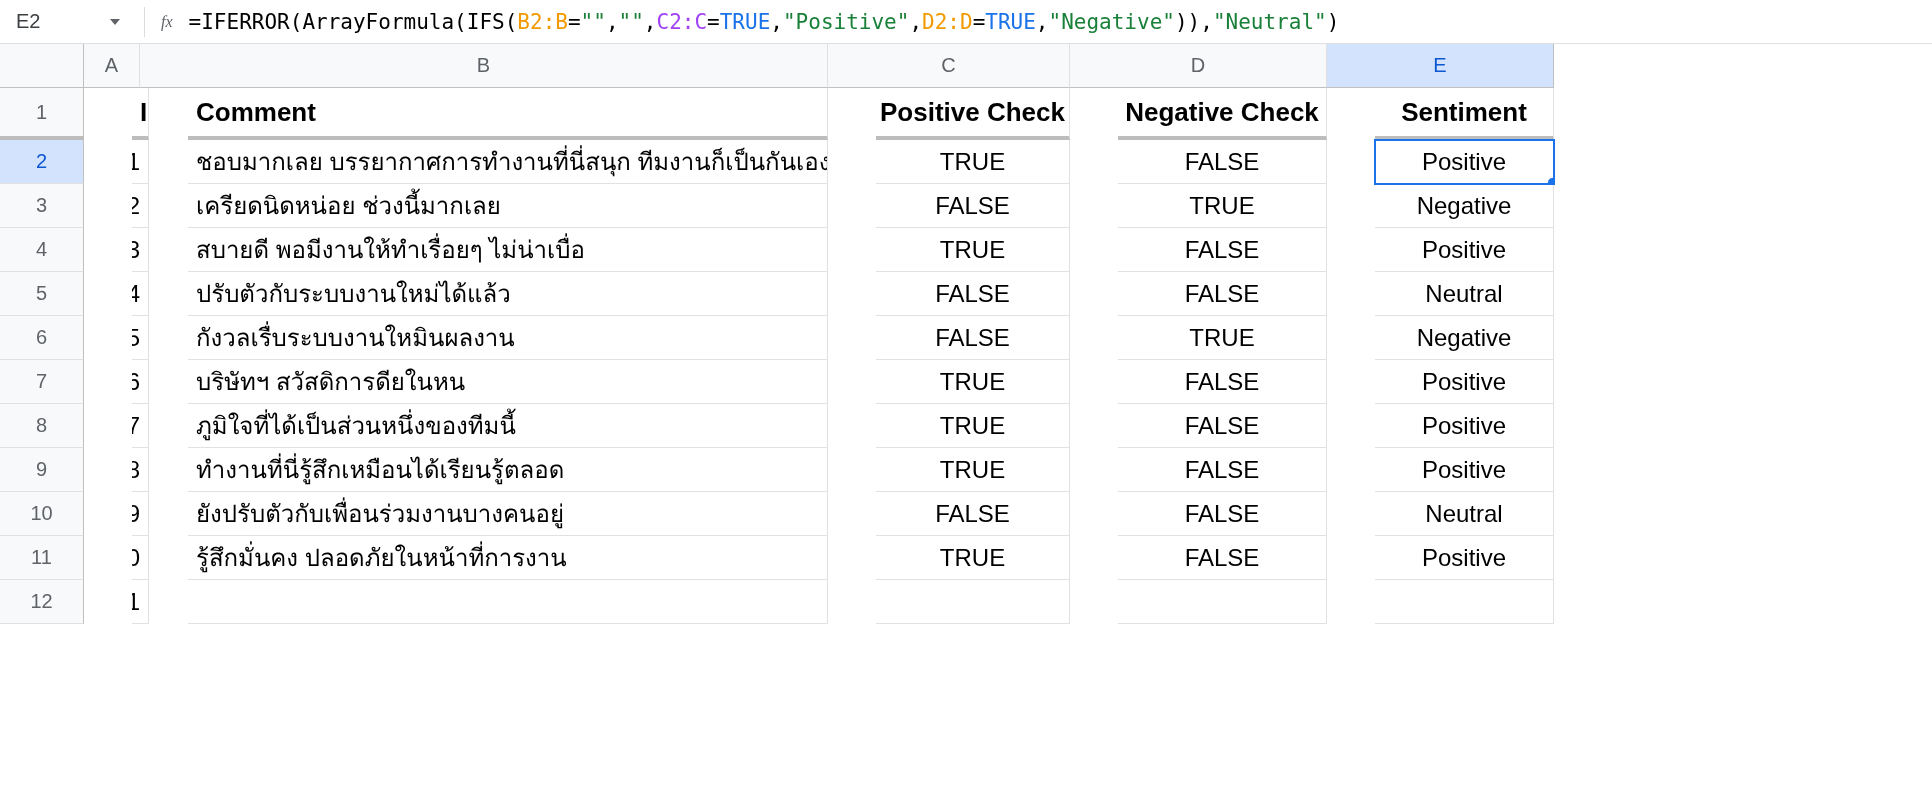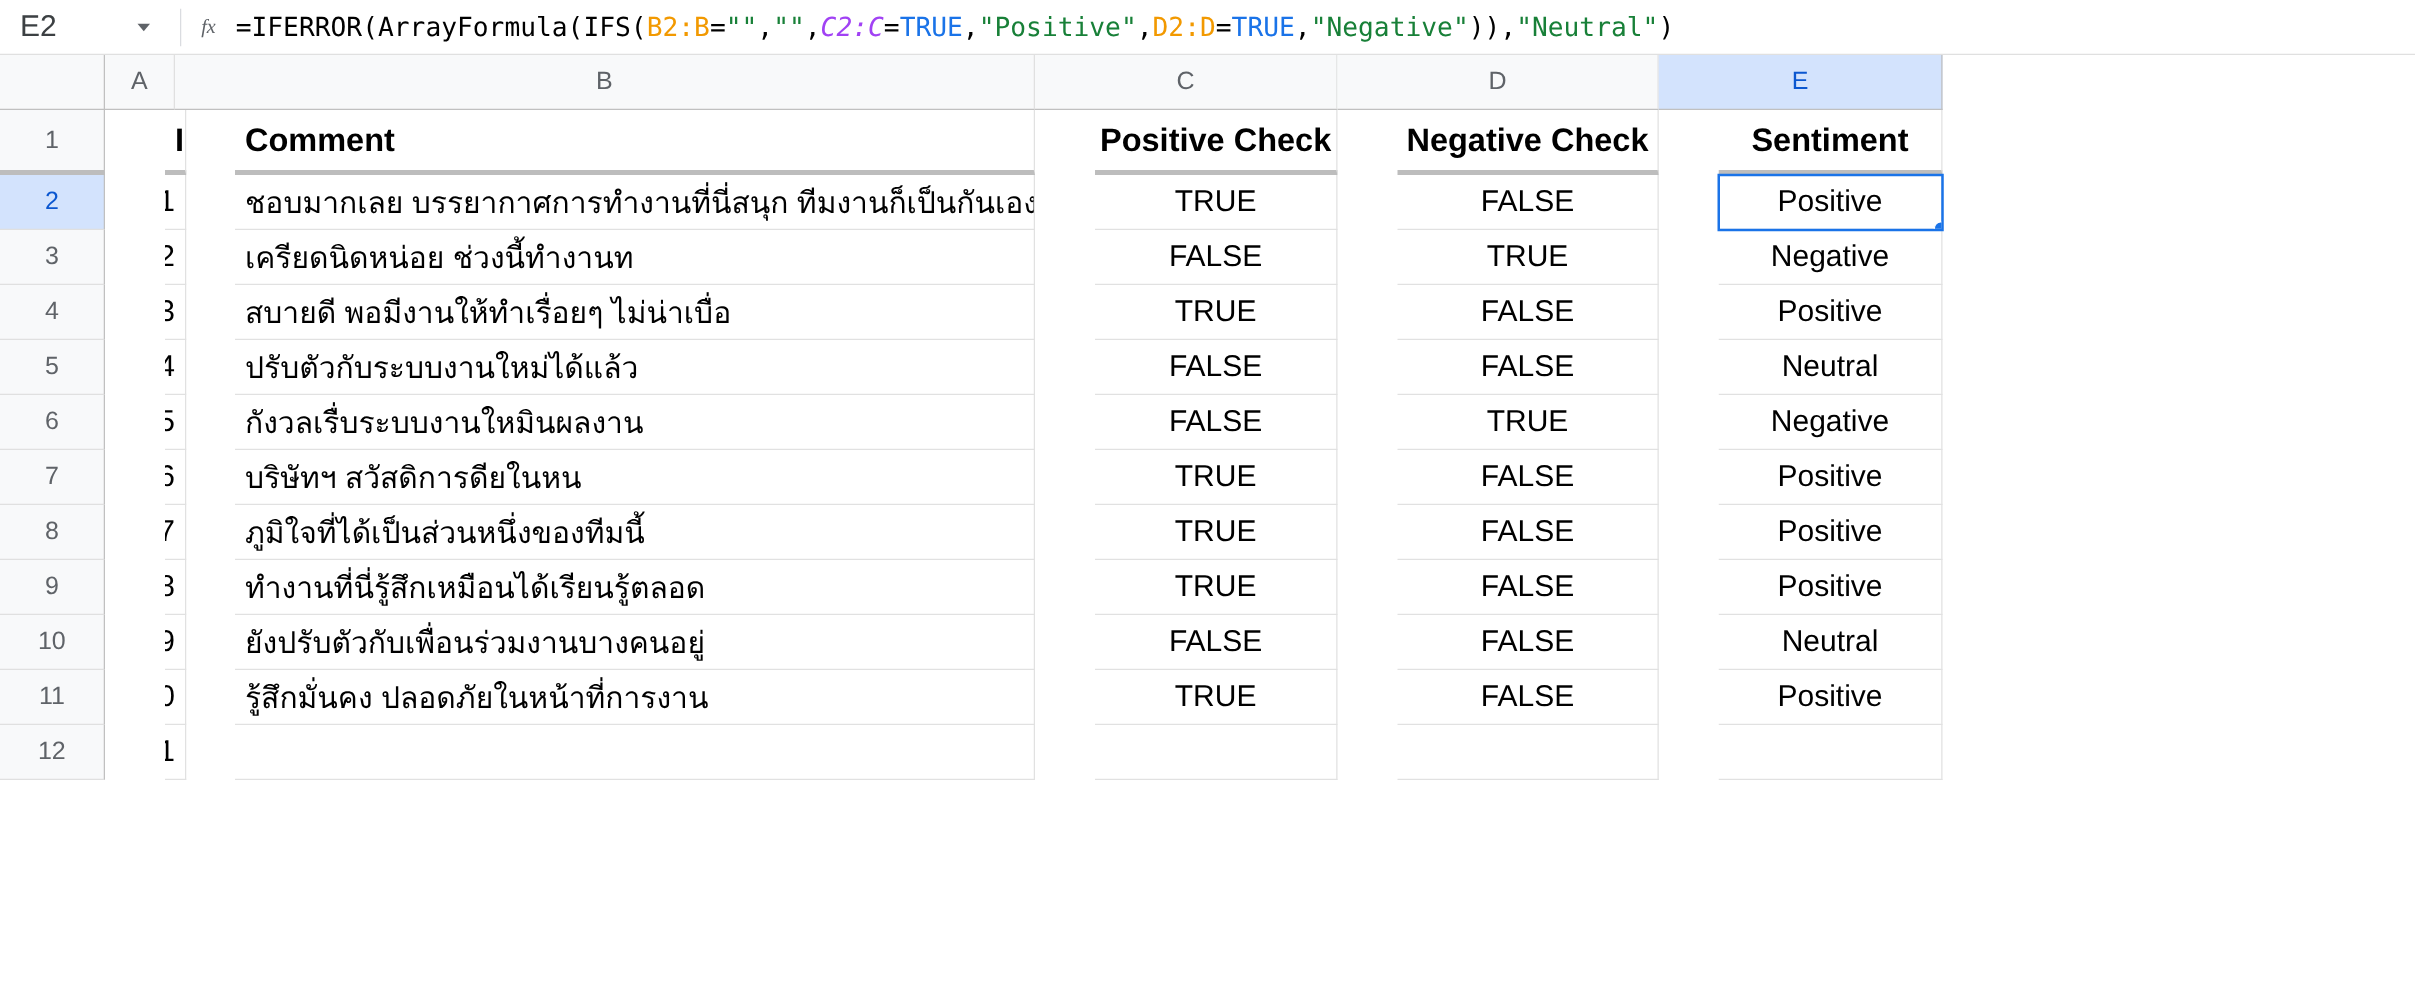--- a/index.html
+++ b/index.html
@@ -16,21 +16,21 @@
       height: 44px;
       border-bottom: 1px solid #e0e0e0;
       padding: 0 8px;
     }
     .name-box {
       width: 120px;
       display: flex;
       align-items: center;
       justify-content: space-between;
       padding: 4px 8px;
-      font-size: 24px;
+      font-size: 20px;
       color: #3c4043;
     }
     .name-box-text { font-weight: 400; }
     .dropdown-arrow {
       width: 0; height: 0;
       border-left: 5px solid transparent;
       border-right: 5px solid transparent;
       border-top: 6px solid #5f6368;
     }
     .divider {
@@ -51,21 +51,21 @@
       border: none;
       outline: none;
       font-family: "Consolas", "Menlo", monospace;
       font-size: 21px;
       color: #000;
       white-space: nowrap;
     }
     .tok-fn { color: #000; }
     .tok-orange { color: #f29900; }
     .tok-green { color: #188038; }
-    .tok-purple { color: #a142f4; font-style: italic; }
+    .tok-purple { color: #a142f4; }
     .tok-blue { color: #1a73e8; }
     .tok-punct { color: #000; }
 
     .sheet {
       display: grid;
       grid-template-columns: 84px 56px 688px 242px 257px 227px;
       position: relative;
     }
     .corner {
       background: #f8f9fa;
@@ -167,21 +167,21 @@
     <div class="cell hdrcell center">Negative Check</div>
     <div class="cell hdrcell center">Sentiment</div>
     <div class="rowhdr selected">2</div>
     <div class="cell right">1</div>
     <div class="cell ">ชอบมากเลย บรรยากาศการทำงานที่นี่สนุก ทีมงานก็เป็นกันเอง</div>
     <div class="cell center">TRUE</div>
     <div class="cell center">FALSE</div>
     <div class="cell center active-cell">Positive</div>
     <div class="rowhdr">3</div>
     <div class="cell right">2</div>
-    <div class="cell ">เครียดนิดหน่อย ช่วงนี้ทำงานท</div>
+    <div class="cell ">เครียดนิดหน่อย ช่วงนี้มากเลย</div>
     <div class="cell center">FALSE</div>
     <div class="cell center">TRUE</div>
     <div class="cell center">Negative</div>
     <div class="rowhdr">4</div>
     <div class="cell right">3</div>
     <div class="cell ">สบายดี พอมีงานให้ทำเรื่อยๆ ไม่น่าเบื่อ</div>
     <div class="cell center">TRUE</div>
     <div class="cell center">FALSE</div>
     <div class="cell center">Positive</div>
     <div class="rowhdr">5</div>

